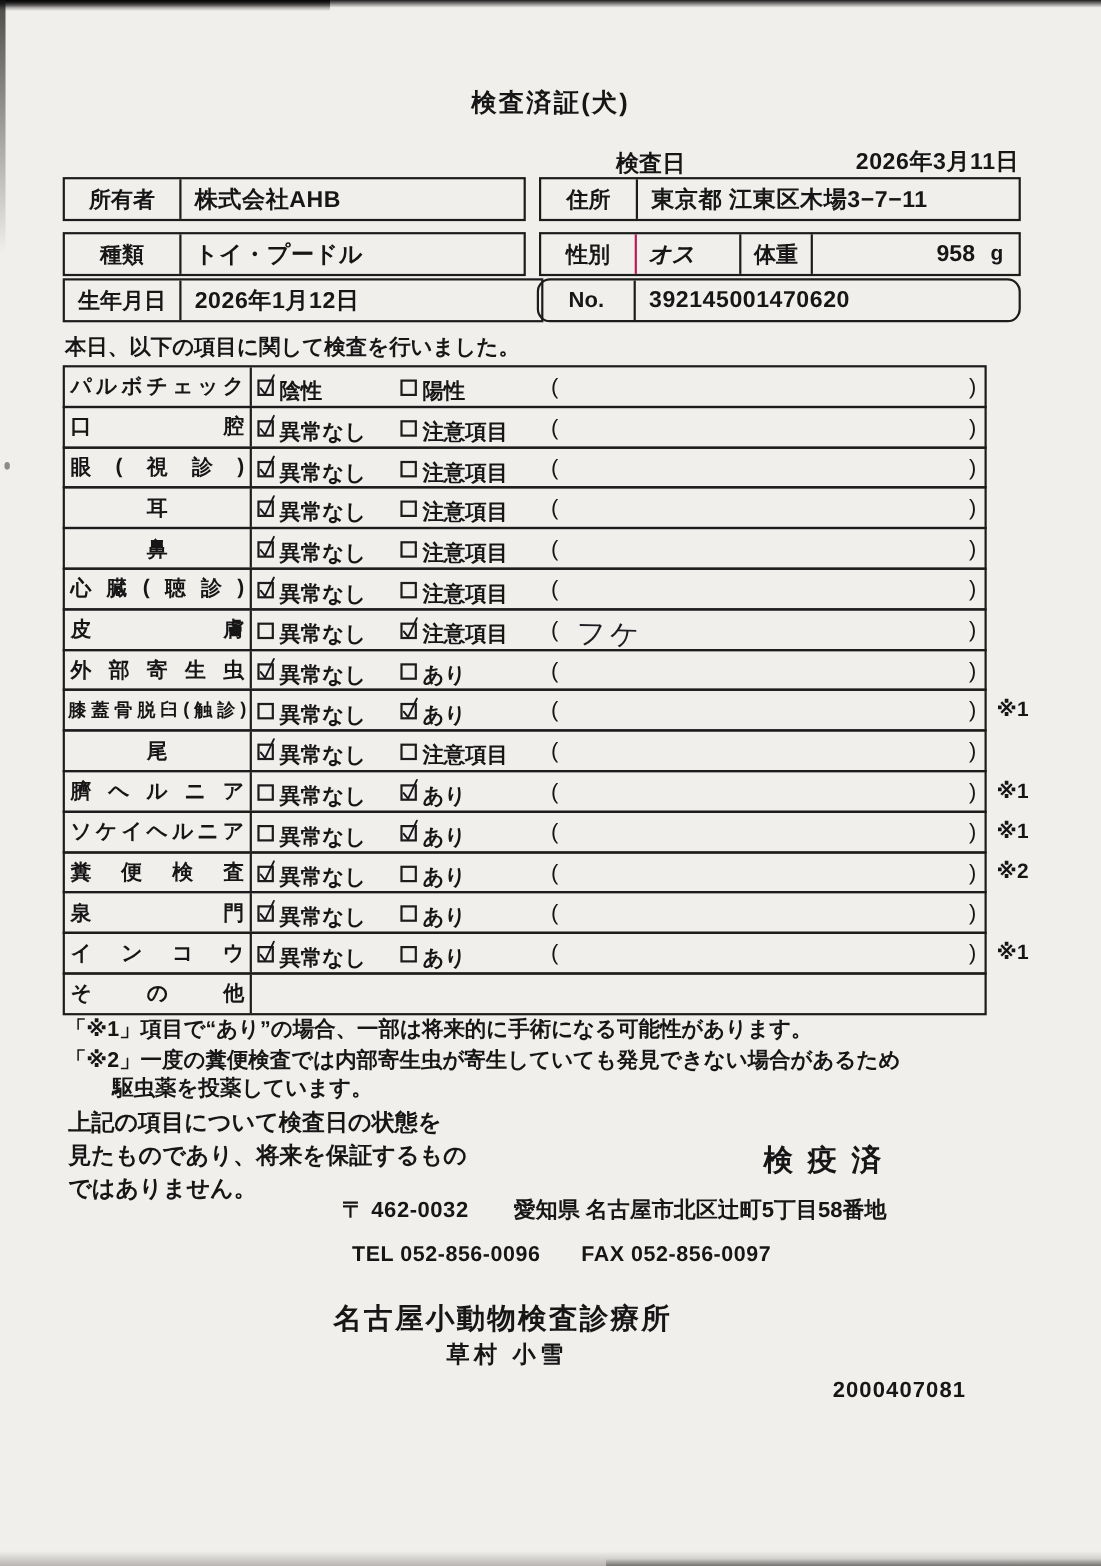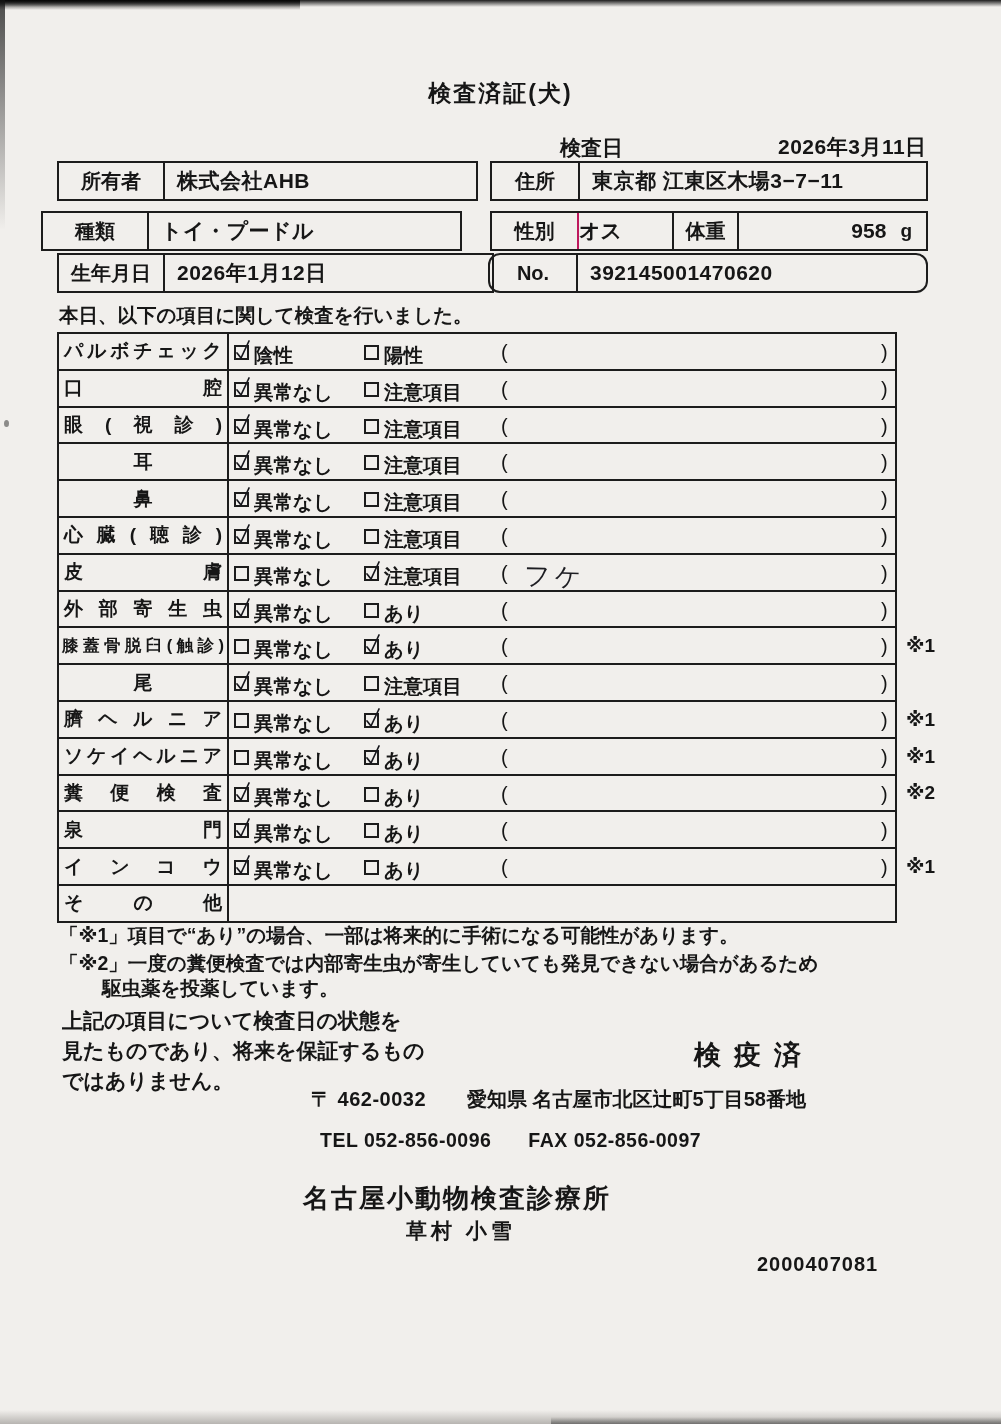--- a/index.html
+++ b/index.html
@@ -29,26 +29,26 @@
   .exam-date-label { position:absolute; top:134px; left:560px; font-size:21px; font-weight:600; }
   .exam-date-value { position:absolute; top:133px; left:778px; font-size:21px; font-weight:600; letter-spacing:.5px; }
 
   .hbox { position:absolute; border:2px solid #1c1c1c; display:flex; align-items:stretch;
     box-sizing:border-box; height:40px; }
   .hcell { display:flex; align-items:center; box-sizing:border-box; }
   .hlabel { justify-content:center; border-right:2px solid #1c1c1c; font-size:20px; font-weight:600; }
   .hvalue { padding-left:12px; font-size:21px; font-weight:600; flex:1; letter-spacing:.5px; }
   .box-a1 { top:161px; left:57px;  width:421px; }
   .box-a2 { top:161px; left:490px; width:438px;justify-content:space-between; }
-  .box-b1 { top:211px; left:41px;  width:421px; }
+  .box-b1 { top:211px; left:57px;  width:421px; }
   .box-b2 { top:211px; left:490px; width:438px; }
   .box-c1 { top:253px; left:57px;  width:437px; }
   .box-c2 { top:253px; left:488px; width:440px;border-radius:12px; }
   .w106 { width:106px; } .w88 { width:88px; } .w87 { width:87px; border-right:2px solid #be185d; justify-content:center; font-size:20px; font-weight:600; }
-  .w95 { width:95px; border-right:2px solid #1c1c1c; font-size:21px; font-weight:600; }
+  .w95 { width:95px; border-right:2px solid #1c1c1c; padding-left:10px; font-size:21px; font-weight:600;font-style:italic; }
   .w65 { width:65px; border-right:2px solid #1c1c1c; justify-content:center; font-size:20px; font-weight:600; }
   .weight-val { flex:1; justify-content:flex-end; padding-right:14px; font-size:21px; font-weight:600; }
   .weight-unit { margin-left:14px; font-size:19px; }
 
   .intro { position:absolute; top:302px; left:59px; font-size:19.5px; font-weight:600; }
 
   
   .exam-table { position:absolute; top:332px; left:57px; width:930px; }
   .trow { display:flex; height:38.8px; margin-top:-2px; }
   .trow:first-child { margin-top:0; }

